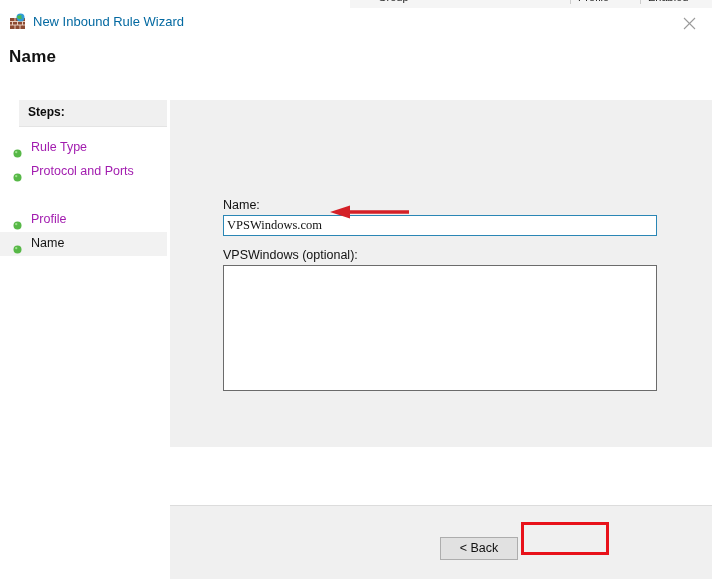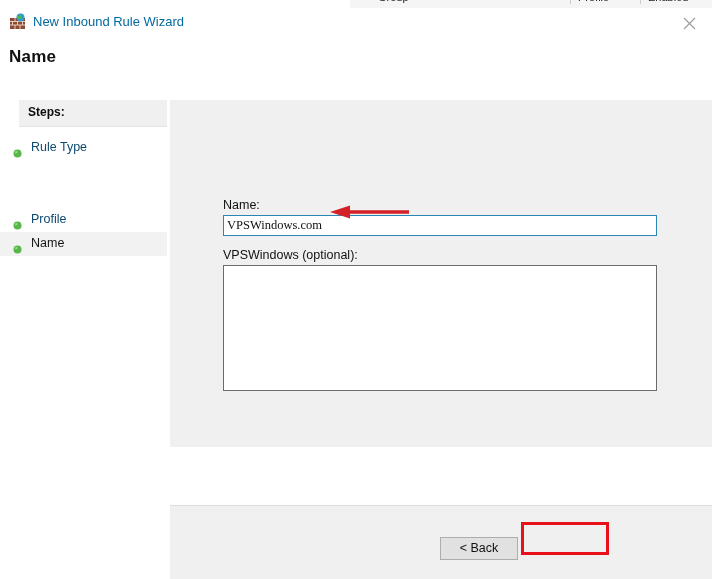--- a/index.html
+++ b/index.html
@@ -149,21 +149,21 @@
   }
   .step-row .bullet {
     position: absolute;
     left: 13px; top: 8px;
     width: 9px; height: 9px;
   }
   .step-row .slabel {
     position: absolute;
     left: 31px; top: 4px;
     font-size: 12.5px;
-    color: #0c4a6e;
+    color: #a21caf;
     white-space: nowrap;
   }
   .step-row.current {
     background: #f2f2f2;
   }
   .step-row.current .slabel {
     color: #141414;
   }
 
   
@@ -319,20 +319,29 @@
       <div class="step-row" style="top:36px;">
         <span class="bullet">
           <svg width="9" height="9" viewBox="0 0 9 9">
               <circle cx="4.5" cy="4.5" r="4" fill="#57b847"></circle>
               <circle cx="3.2" cy="3.1" r="1.2" fill="#9fe08f"></circle>
             </svg>
         </span>
         <span class="slabel">Rule Type</span>
       </div>
 
+      <div class="step-row" style="top:60px;">
+        <span class="bullet">
+          <svg width="9" height="9" viewBox="0 0 9 9">
+              <circle cx="4.5" cy="4.5" r="4" fill="#57b847"></circle>
+              <circle cx="3.2" cy="3.1" r="1.2" fill="#9fe08f"></circle>
+            </svg>
+        </span>
+        <span class="slabel">Protocol and Ports</span>
+      </div>
 
 
       <div class="step-row" style="top:108px;">
         <span class="bullet">
           <svg width="9" height="9" viewBox="0 0 9 9">
               <circle cx="4.5" cy="4.5" r="4" fill="#57b847"></circle>
               <circle cx="3.2" cy="3.1" r="1.2" fill="#9fe08f"></circle>
             </svg>
         </span>
         <span class="slabel">Profile</span>

